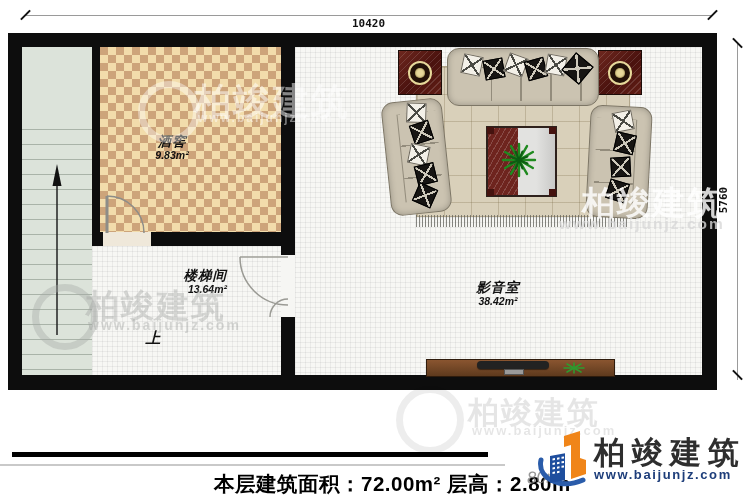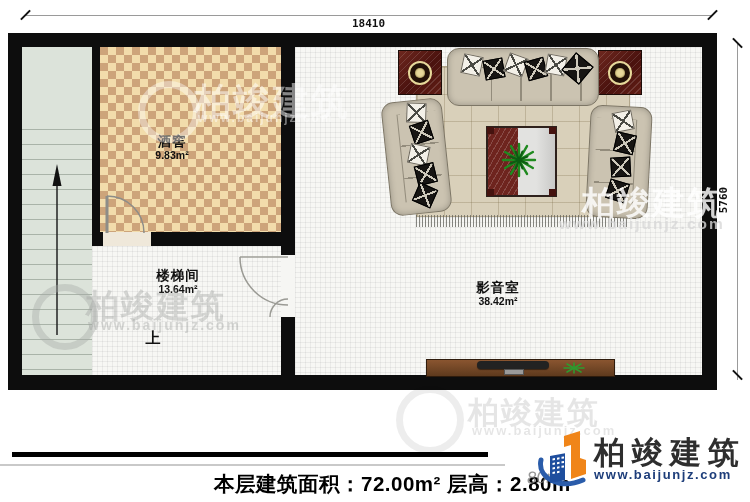--- a/index.html
+++ b/index.html
@@ -7,21 +7,21 @@
           font-family:"Liberation Sans","DejaVu Sans",sans-serif;}
   .abs{position:absolute;}
   
   .dim-line-h{height:1px;background:#9a9a9a;}
   .dim-line-v{width:1px;background:#9a9a9a;}
   .tick{width:13px;height:2px;background:#111;}
   .tick-h{transform:rotate(-45deg);}
   .tick-v{transform:rotate(45deg);}
   .dim-label{font-family:"DejaVu Sans Mono","Liberation Mono",monospace;font-size:11px;font-weight:bold;color:#111;}
   
-  #plan{left:8px;top:33px;width:709px;height:357px;background:#0d0d0d;}
+  #plan{left:8px;top:33px;width:709px;height:357px;background:#0d0d0d;font-style:italic;}
   .floor-grid{background-color:#f7f7f4;
     background-image:linear-gradient(rgba(0,0,0,.05) 1px,transparent 1px),
                      linear-gradient(90deg,rgba(0,0,0,.05) 1px,transparent 1px);
     background-size:5px 5px;}
   .stairs-floor{background:#dce3da;}
   .treads{background-image:repeating-linear-gradient(180deg,transparent 0 14px,#a9b3a8 14px 15px);}
   .landing{background-color:#dce3da;
     background-image:linear-gradient(#aab4a9 1px,transparent 1px),linear-gradient(90deg,#aab4a9 1px,transparent 1px);
     background-size:25px 15px;opacity:.9;}
   .wine-floor{background-color:#e9cf9e;
@@ -85,21 +85,21 @@
   .ghost80{left:527px;top:468px;font-size:17px;color:rgba(125,125,125,.8);font-style:italic;z-index:5;transform:rotate(-3deg);}
 </style>
 </head>
 <body>
 
 <div id="canvas">
 
   <div class="abs dim-line-h" style="left:25px;top:15px;width:687px;"></div>
   <div class="abs tick tick-h" style="left:19px;top:14px;"></div>
   <div class="abs tick tick-h" style="left:706px;top:14px;"></div>
-  <div class="abs dim-label" style="left:25px;top:17px;width:687px;text-align:center;">18410</div>
+  <div class="abs dim-label" style="left:25px;top:17px;width:687px;text-align:center;">10420</div>
 
   <div class="abs dim-line-v" style="left:737px;top:43px;height:337px;"></div>
   <div class="abs tick tick-v" style="left:731px;top:42px;"></div>
   <div class="abs tick tick-v" style="left:731px;top:374px;"></div>
   <div class="abs dim-label" style="left:704px;top:193px;width:40px;height:14px;text-align:center;transform:rotate(-90deg);">5760</div>
 
   <div id="plan" class="abs">
 
     <div class="abs stairs-floor" style="left:14px;top:14px;width:70px;height:328px;">
       <div class="abs treads" style="left:0;right:0;top:68px;bottom:0;"></div>
@@ -214,21 +214,21 @@
       <path d="M 99,163 A 37 37 0 0 1 136,200" stroke="#8d8d88" fill="none" stroke-width="1.5"></path>
       <line x1="232" y1="224" x2="280" y2="224" stroke="#a0a09a" stroke-width="1.5"></line>
       <path d="M 232,224 A 48 48 0 0 0 280,272" stroke="#9a9a94" fill="none" stroke-width="1.5"></path>
       <path d="M 262,284 A 18 18 0 0 1 280,266" stroke="#9a9a94" fill="none" stroke-width="1.5"></path>
     </svg>
 
     <div class="abs room-label" style="left:122px;top:102px;width:84px;">
       <div class="room-name">酒窖</div>
       <div class="room-area">9.83m²</div>
     </div>
-    <div class="abs room-label" style="left:128px;top:236px;width:84px;">
+    <div class="abs room-label" style="left:135px;top:236px;width:84px;text-align:right;">
       <div class="room-name">楼梯间</div>
       <div class="room-area">13.64m²</div>
     </div>
     <div class="abs room-label" style="left:448px;top:248px;width:84px;">
       <div class="room-name">影音室</div>
       <div class="room-area">38.42m²</div>
     </div>
     <div class="abs up-label" style="left:130px;top:296px;width:30px;text-align:center;">上</div>
   </div>
 

